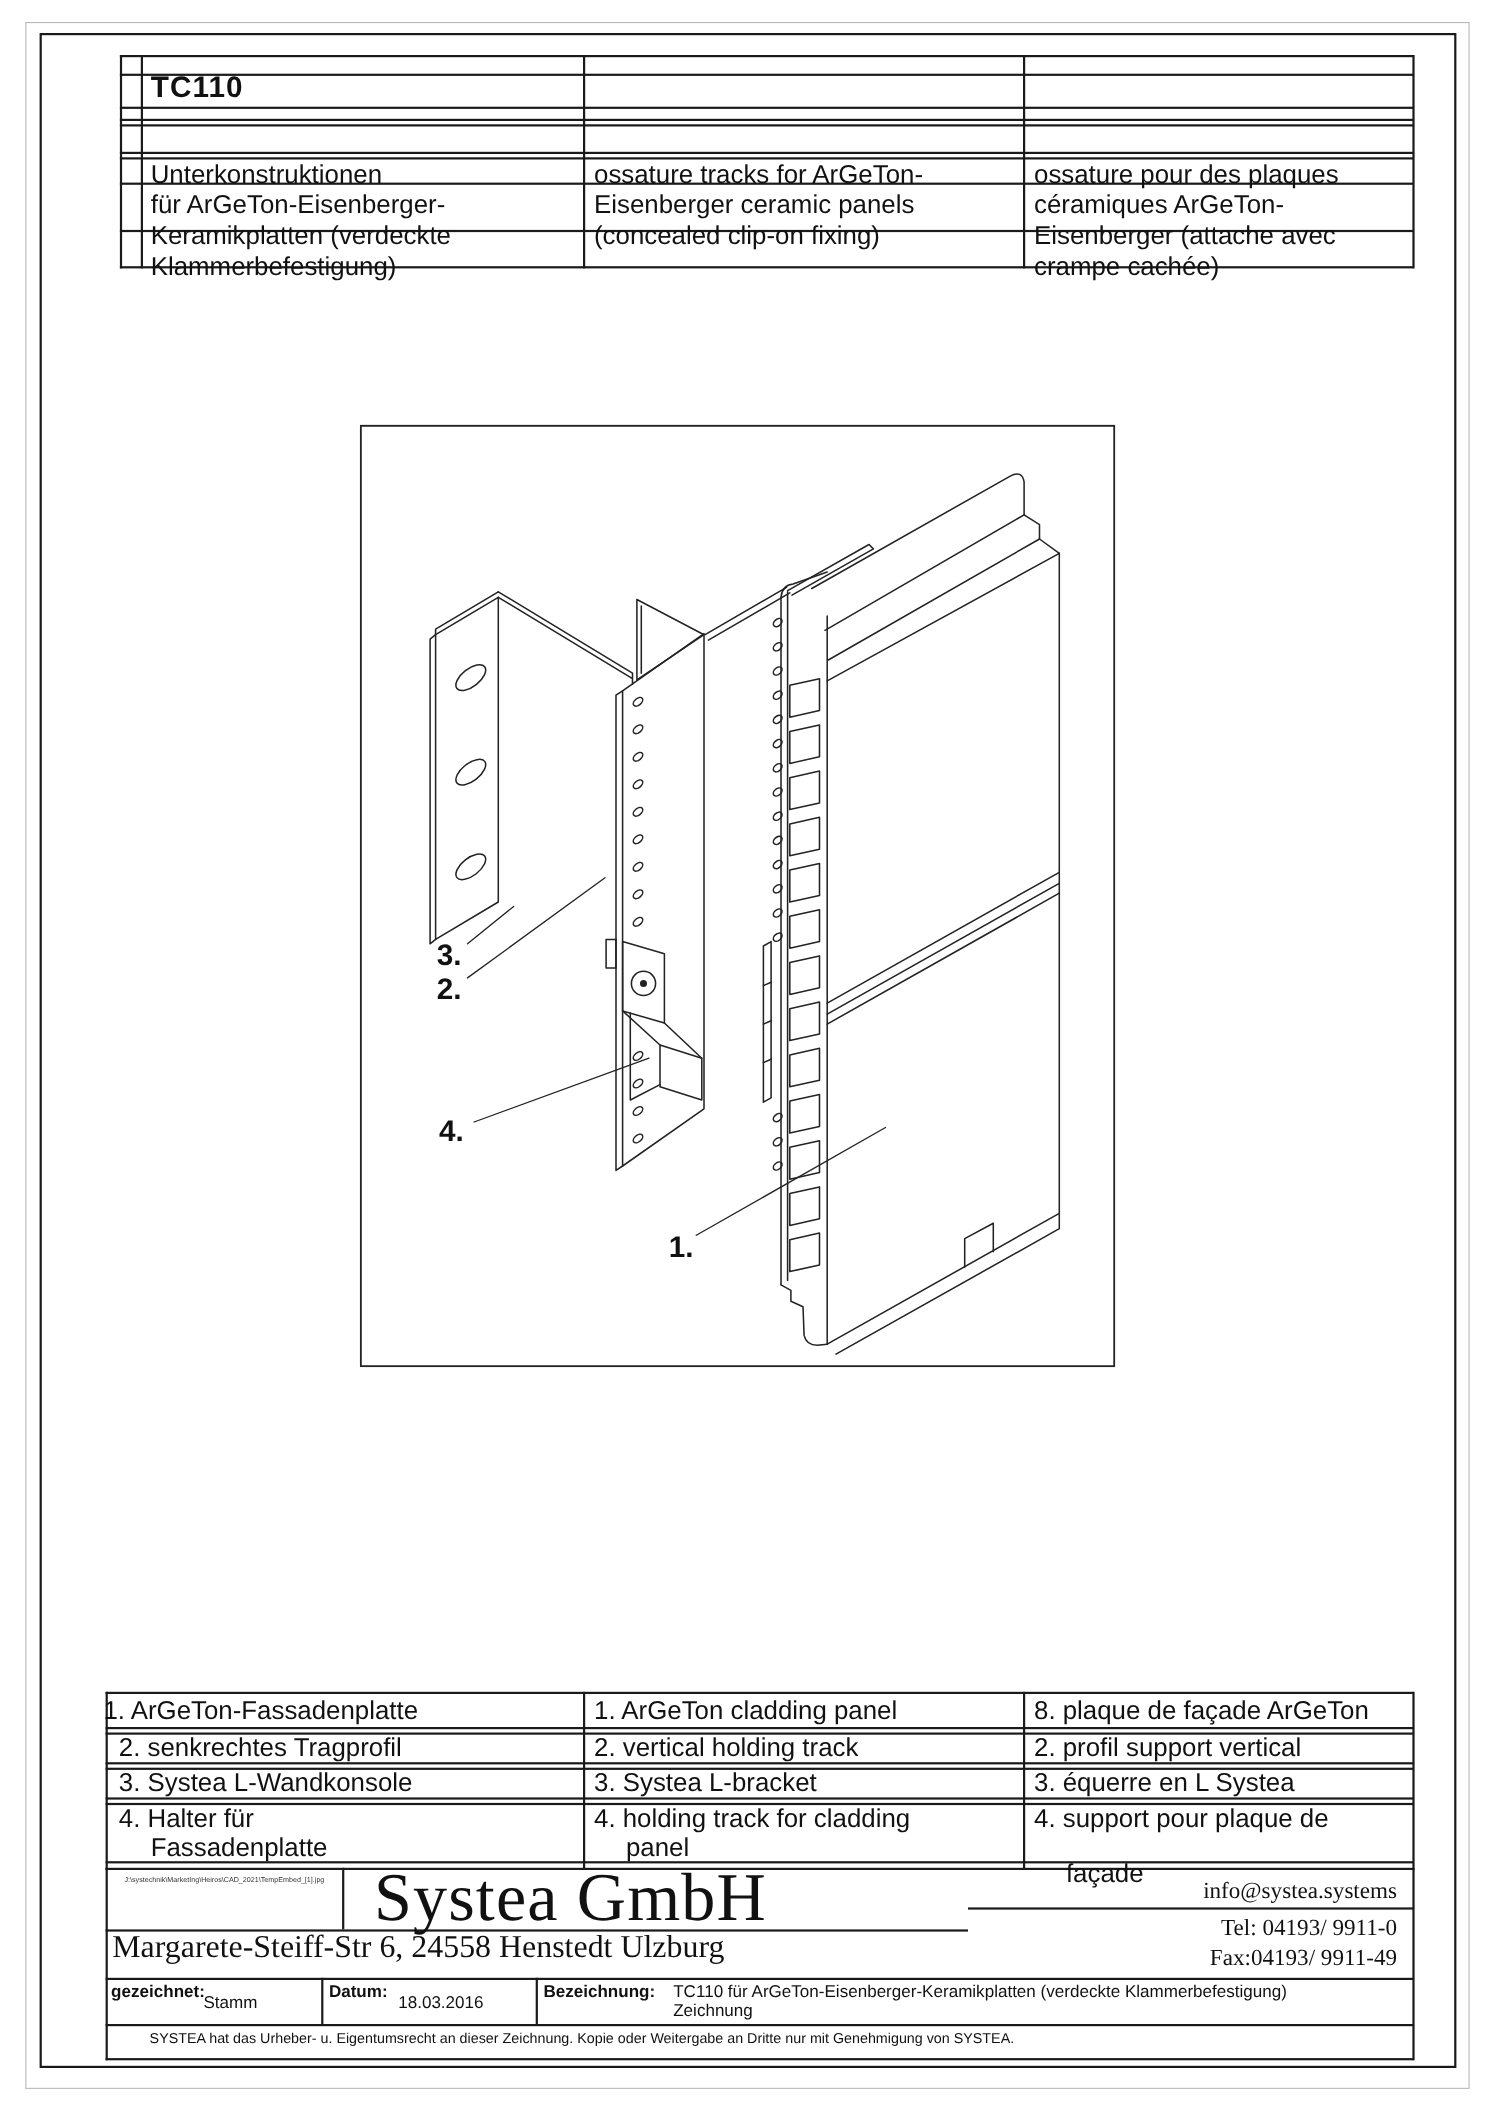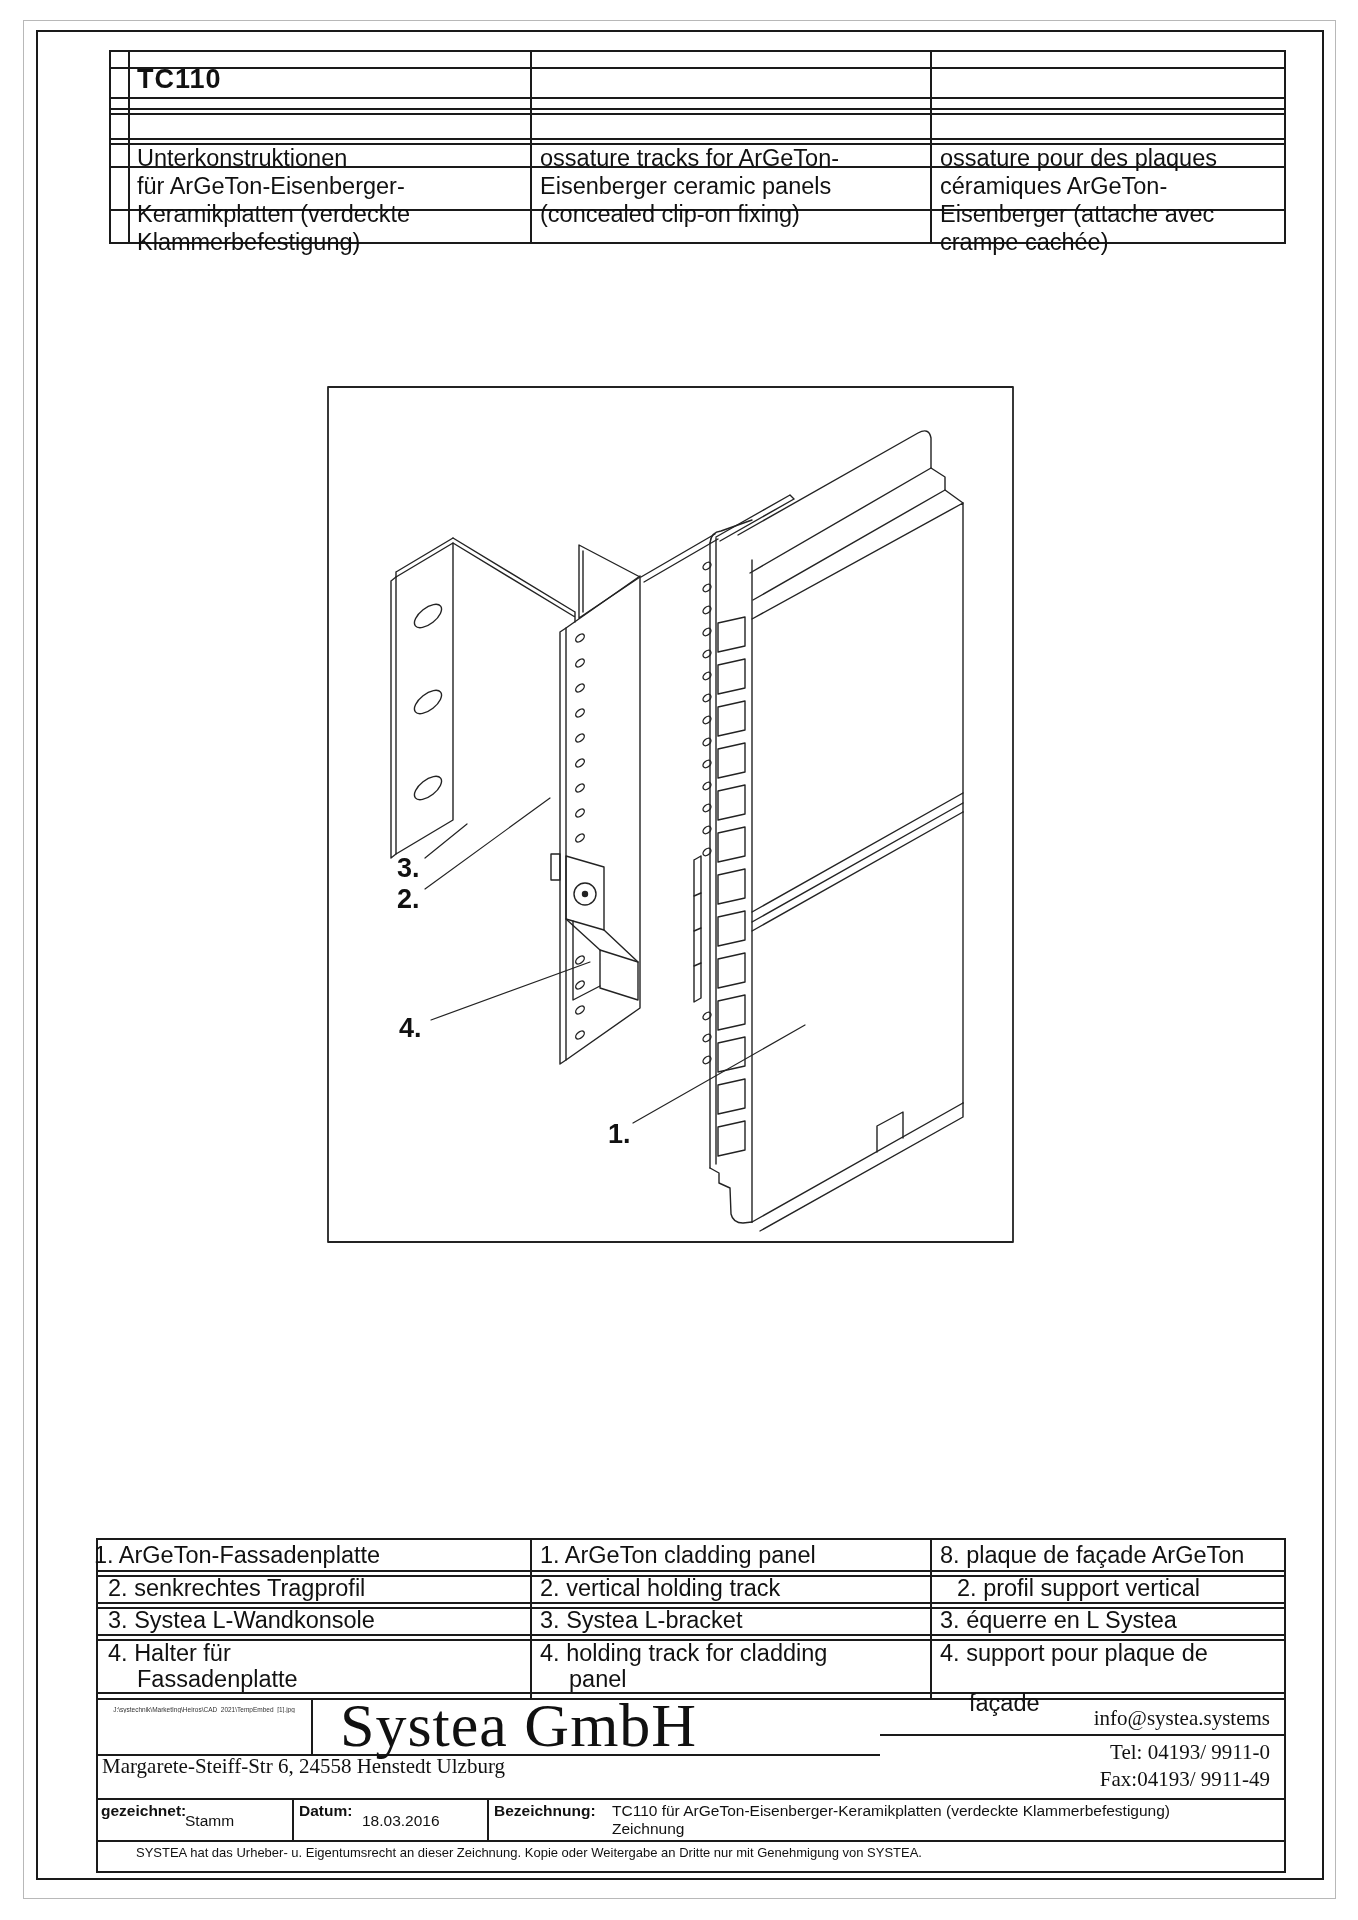--- a/index.html
+++ b/index.html
@@ -11,21 +11,21 @@
   .vl{position:absolute;background:#1a1a1a;width:2px;}
   .frame-outer{position:absolute;left:23px;top:20px;width:1311px;height:1877px;border:1px solid #b8b8b8;}
   .frame-main{position:absolute;left:36px;top:30px;width:1284px;height:1846px;border:2px solid #1a1a1a;}
   .code{position:absolute;left:137px;top:64px;font-size:27px;font-weight:bold;letter-spacing:1px;}
   .htxt{position:absolute;font-size:23.5px;line-height:28px;white-space:nowrap;}
   .htxt div{height:28px;}
   .ltxt{position:absolute;font-size:23.5px;white-space:nowrap;}
   .serif{font-family:"Liberation Serif", serif;}
   .company{position:absolute;left:340px;top:1690px;font-size:62px;letter-spacing:1px;}
   .email{position:absolute;right:88px;top:1706px;font-size:21px;}
-  .address{position:absolute;left:102px;top:1754px;font-size:21px;}
+  .address{position:absolute;left:102px;top:1754px;font-size:29px;}
   .tel{position:absolute;right:88px;top:1740px;font-size:21px;}
   .fax{position:absolute;right:88px;top:1767px;font-size:21px;}
   .filepath{position:absolute;left:100px;top:1706px;width:208px;font-size:6.5px;color:#333;text-align:center;white-space:nowrap;overflow:hidden;}
   .tb-label{position:absolute;font-size:15.5px;font-weight:bold;white-space:nowrap;}
   .tb-value{position:absolute;font-size:15.5px;white-space:nowrap;}
   .disclaimer{position:absolute;left:101px;top:1845px;font-size:13px;white-space:nowrap;margin-left:35px;}
   svg text{font-family:"Liberation Sans", sans-serif;}
 </style>
 </head>
 <body>
@@ -207,21 +207,21 @@
   <div class="vl" style="left:530px;top:1538px;height:162px;"></div>
   <div class="vl" style="left:930px;top:1538px;height:162px;"></div>
   <div class="vl" style="left:1284px;top:1538px;height:162px;"></div>
 
   <div class="ltxt" style="left:94px;top:1542px;">1. ArGeTon-Fassadenplatte</div>
   <div class="ltxt" style="left:540px;top:1542px;">1. ArGeTon cladding panel</div>
   <div class="ltxt" style="left:940px;top:1542px;">8. plaque de façade ArGeTon</div>
 
   <div class="ltxt" style="left:108px;top:1575px;">2. senkrechtes Tragprofil</div>
   <div class="ltxt" style="left:540px;top:1575px;">2. vertical holding track</div>
-  <div class="ltxt" style="left:940px;top:1575px;margin-left:17px;">2. profil support vertical</div>
+  <div class="ltxt" style="left:940px;top:1575px;">2. profil support vertical</div>
 
   <div class="ltxt" style="left:108px;top:1607px;">3. Systea L-Wandkonsole</div>
   <div class="ltxt" style="left:540px;top:1607px;">3. Systea L-bracket</div>
   <div class="ltxt" style="left:940px;top:1607px;">3. équerre en L Systea</div>
 
   <div class="ltxt" style="left:108px;top:1640px;">4. Halter für</div>
   <div class="ltxt" style="left:137px;top:1666px;">Fassadenplatte</div>
   <div class="ltxt" style="left:540px;top:1640px;">4. holding track for cladding</div>
   <div class="ltxt" style="left:569px;top:1666px;">panel</div>
   <div class="ltxt" style="left:940px;top:1640px;">4. support pour plaque de</div>

